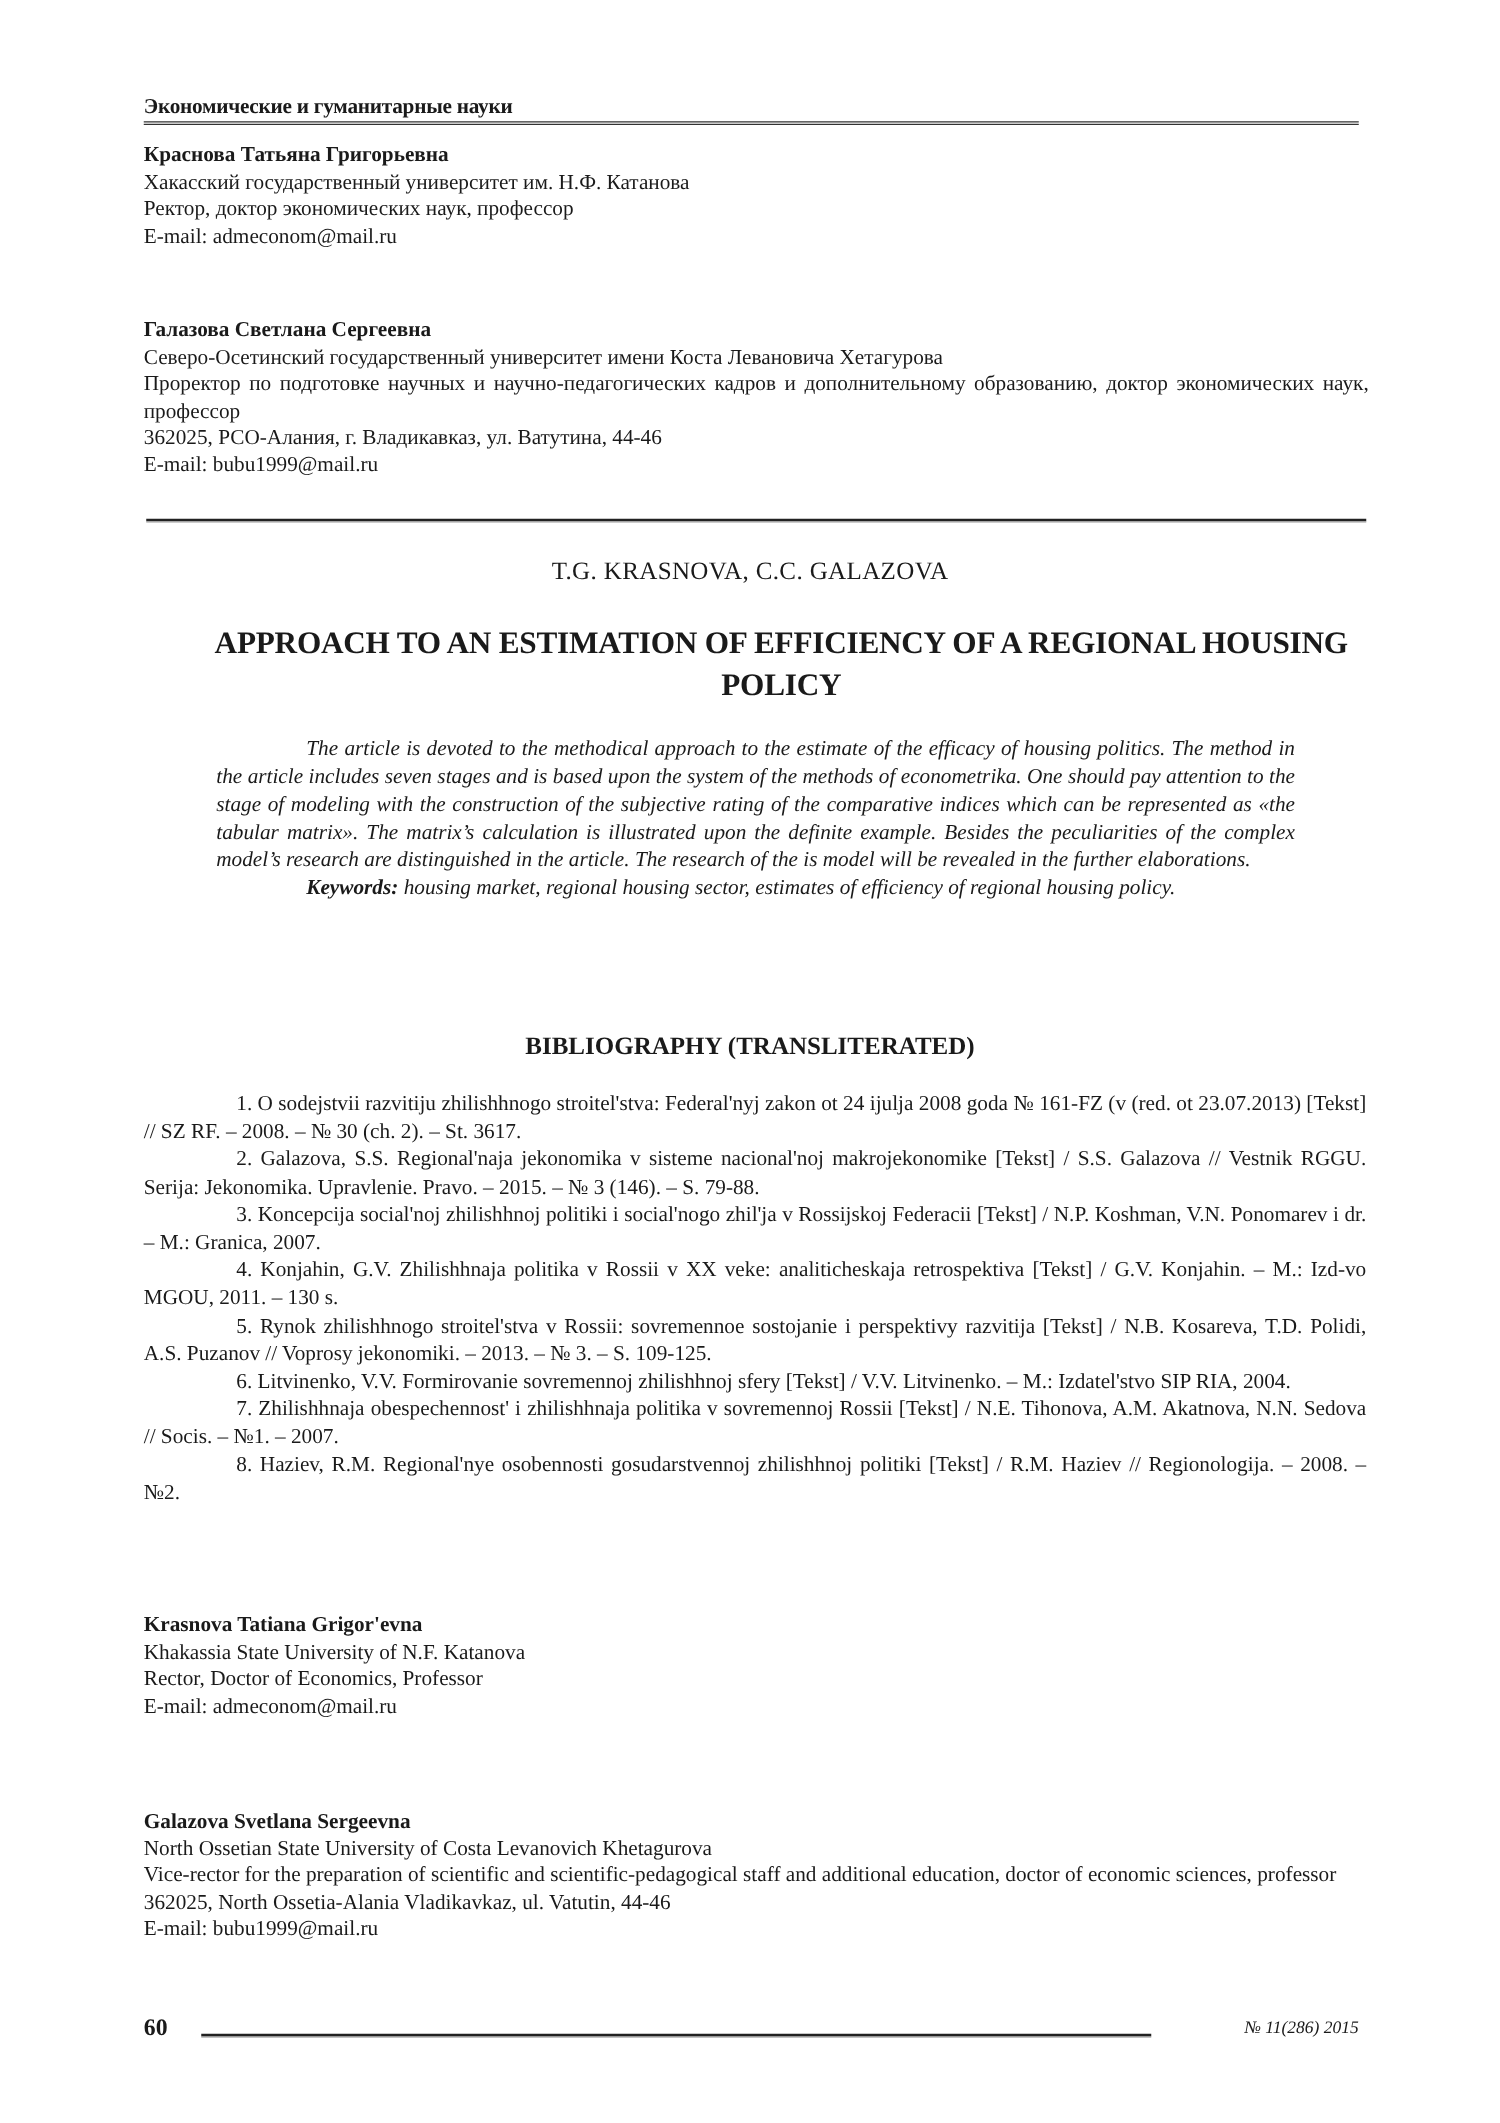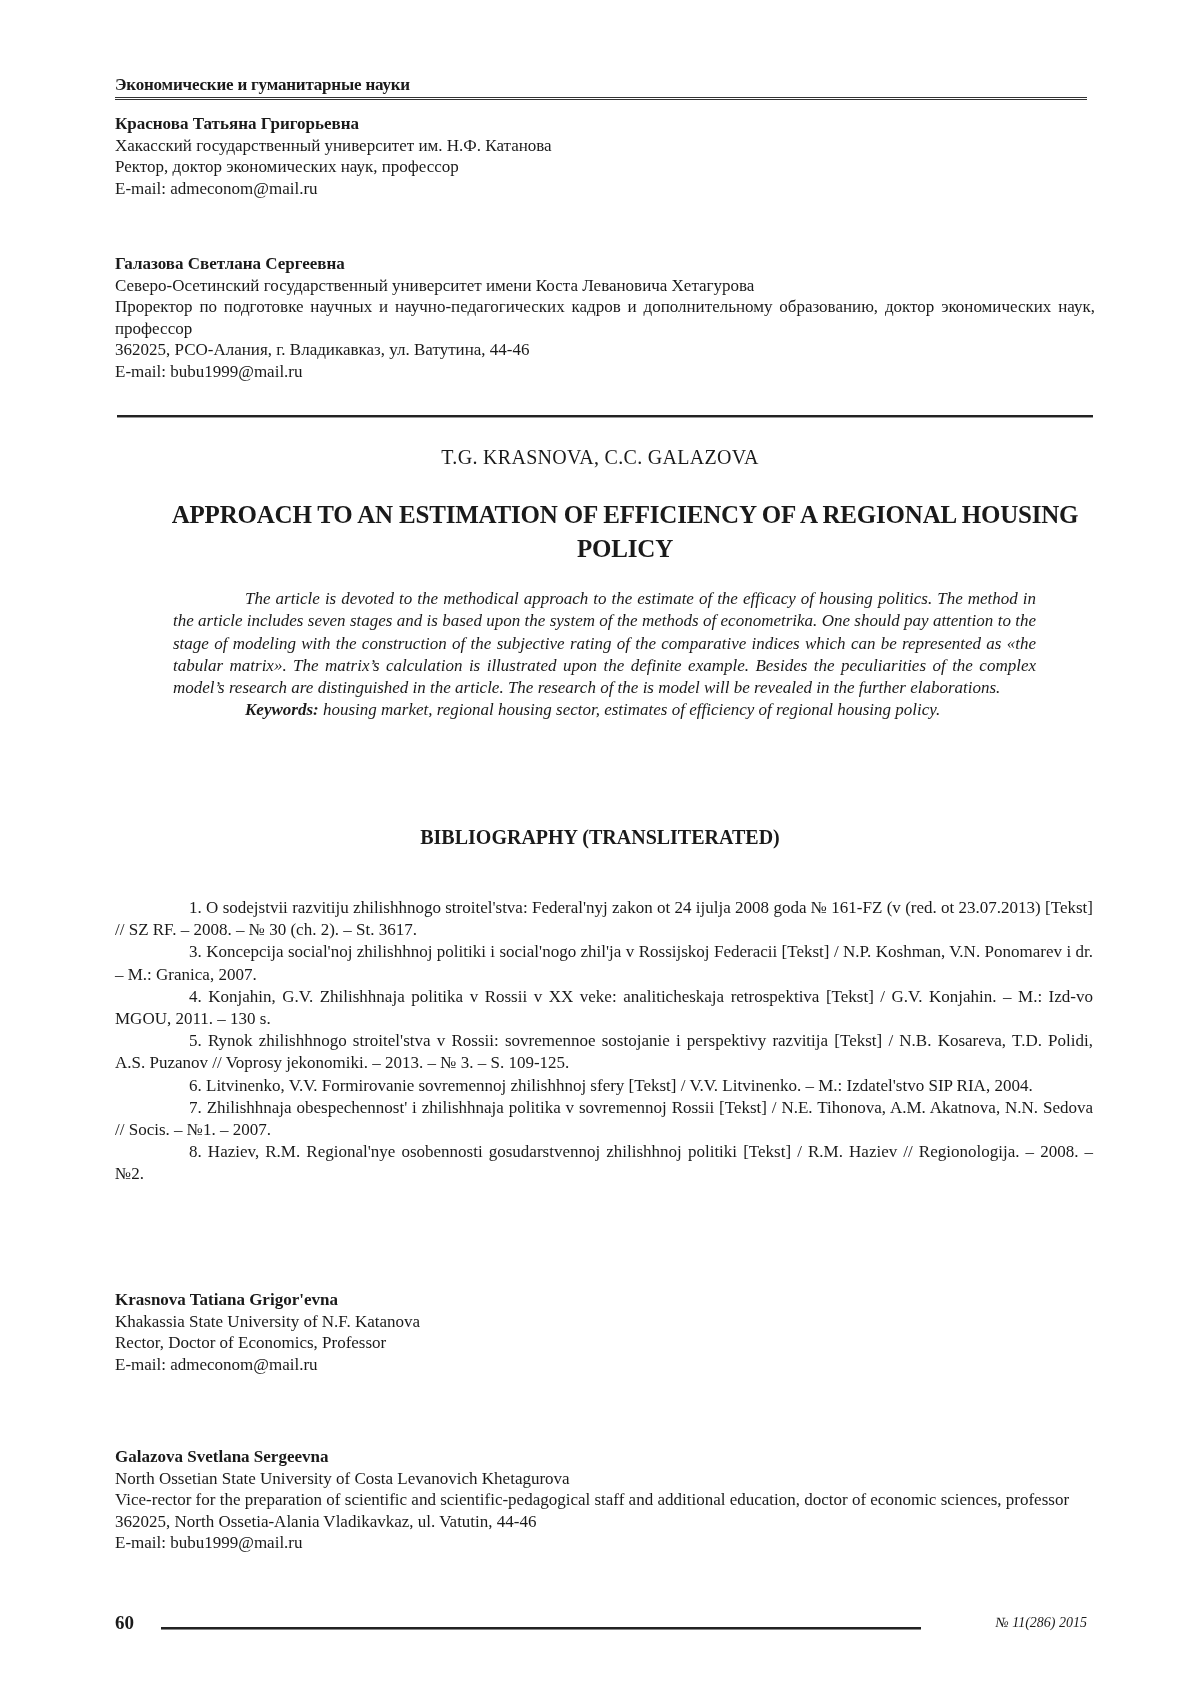--- a/index.html
+++ b/index.html
@@ -46,21 +46,21 @@
   .abstract p { margin: 0; text-indent: 72px; }
   .abstract .kw-label { font-weight: bold; }
 
   .biblio-heading {
     position: absolute; left: 0; width: 1200px; top: 825px; text-align: center;
     font-size: 20px; font-weight: bold; line-height: 24px;
   }
 
   .biblio {
     position: absolute; left: 115px; width: 978px; top: 872px;
-    font-size: 17px; line-height: 22.2px; text-align: justify; margin-top: 25px;
+    font-size: 17px; line-height: 22.2px; text-align: justify;
   }
   .biblio p { margin: 0; text-indent: 74px; }
 
   #en-author-1 { top: 1289px; }
   #en-author-2 { top: 1446px; }
 
   .footer {
     position: absolute; left: 115px; top: 1611px; width: 972px; height: 24px; text-align: center;
   }
   .footer .page-num {
@@ -104,20 +104,21 @@
 
   <div class="abstract">
     <p>The article is devoted to the methodical approach to the estimate of the efficacy of housing politics. The method in the article includes seven stages and is based upon the system of the methods of econometrika. One should pay attention to the stage of modeling with the construction of the subjective rating of the comparative indices which can be represented as «the tabular matrix». The matrix’s calculation is illustrated upon the definite example. Besides the peculiarities of the complex model’s research are distinguished in the article. The research of the is model will be revealed in the further elaborations.</p>
     <p><span class="kw-label">Keywords:</span> <span>housing market, regional housing sector, estimates of efficiency of regional housing policy.</span></p>
   </div>
 
   <div class="biblio-heading">BIBLIOGRAPHY (TRANSLITERATED)</div>
 
   <div class="biblio">
     <p>1. O sodejstvii razvitiju zhilishhnogo stroitel'stva: Federal'nyj zakon ot 24 ijulja 2008 goda № 161-FZ (v (red. ot 23.07.2013) [Tekst] // SZ RF. – 2008. – № 30 (ch. 2). – St. 3617.</p>
+    <p>2. Galazova, S.S. Regional'naja jekonomika v sisteme nacional'noj makrojekonomike [Tekst] / S.S. Galazova // Vestnik RGGU. Serija: Jekonomika. Upravlenie. Pravo. – 2015. – № 3 (146). – S. 79-88.</p>
     <p>3. Koncepcija social'noj zhilishhnoj politiki i social'nogo zhil'ja v Rossijskoj Federacii [Tekst] / N.P. Koshman, V.N. Ponomarev i dr. – M.: Granica, 2007.</p>
     <p>4. Konjahin, G.V. Zhilishhnaja politika v Rossii v XX veke: analiticheskaja retrospektiva [Tekst] / G.V. Konjahin. – M.: Izd-vo MGOU, 2011. – 130 s.</p>
     <p>5. Rynok zhilishhnogo stroitel'stva v Rossii: sovremennoe sostojanie i perspektivy razvitija [Tekst] / N.B. Kosareva, T.D. Polidi, A.S. Puzanov // Voprosy jekonomiki. – 2013. – № 3. – S. 109-125.</p>
     <p>6. Litvinenko, V.V. Formirovanie sovremennoj zhilishhnoj sfery [Tekst] / V.V. Litvinenko. – M.: Izdatel'stvo SIP RIA, 2004.</p>
     <p>7. Zhilishhnaja obespechennost' i zhilishhnaja politika v sovremennoj Rossii [Tekst] / N.E. Tihonova, A.M. Akatnova, N.N. Sedova // Socis. – №1. – 2007.</p>
     <p>8. Haziev, R.M. Regional'nye osobennosti gosudarstvennoj zhilishhnoj politiki [Tekst] / R.M. Haziev // Regionologija. – 2008. – №2.</p>
   </div>
 
   <div class="author-block" id="en-author-1">
     <div class="name">Krasnova Tatiana Grigor'evna</div>

